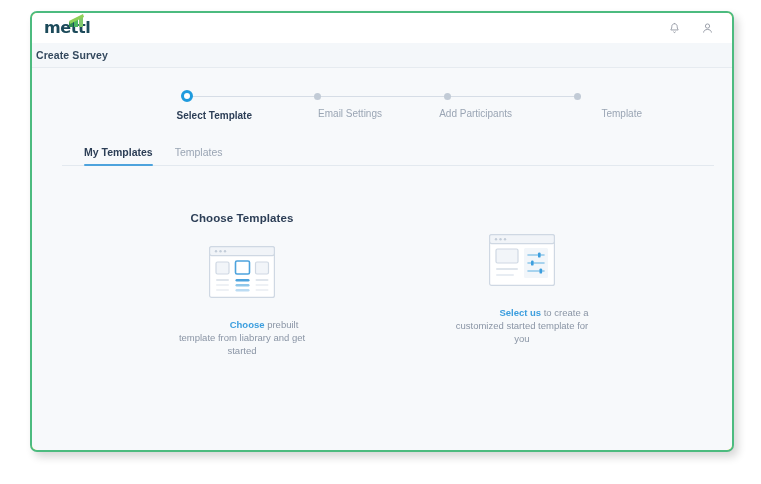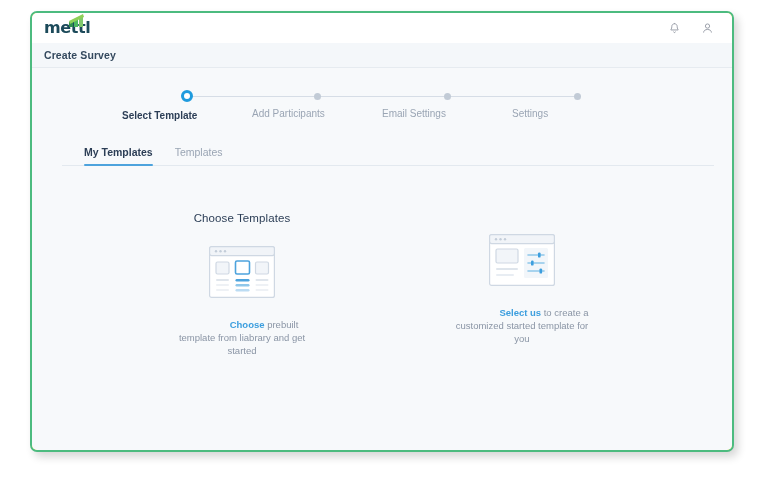--- a/index.html
+++ b/index.html
@@ -68,21 +68,21 @@
   }
   .tb-icon { line-height: 0; opacity: .75; }
 
   
   .subheader {
     height: 25px;
     background: #f4f7fa;
     border-bottom: 1px solid #e6ebf0;
     display: flex;
     align-items: center;
-    padding-left: 12px;
+    padding-left: 4px;
     box-sizing: border-box;
   }
   .subheader-title {
     font-size: 10.5px;
     font-weight: bold;
     color: #34495e;
     letter-spacing: .1px;
   }
 
   
@@ -103,21 +103,21 @@
   }
   .steps {
     display: flex;
     position: relative;
     margin: 0 auto;
     width: 520px;
   }
   .step {
     flex: 1 1 0;
     position: relative;
-    text-align: left;
+    text-align: right;
   }
   .step-line {
     position: absolute;
     top: 6px;
     height: 1px;
     background: #d6dde6;
     left: -50%;
     width: 100%;
     z-index: 0;
   }
@@ -205,21 +205,21 @@
     justify-content: center;
     gap: 70px;
     margin-top: 46px;
   }
   .card {
     width: 210px;
     text-align: center;
   }
   .card-title {
     font-size: 11.5px;
-    font-weight: normal;
+    font-weight: bold;
     color: #2c3e56;
     letter-spacing: .1px;
   }
   .card-art {
     margin: 22px auto 0;
     width: 66px;
     height: 52px;
   }
   .card-desc {
     margin: 16px auto 0;
@@ -275,31 +275,31 @@
 
     <div class="stepper">
       <div class="steps" id="steps-host">
           <div class="step">
             <div class="step-marker active"></div>
             <div class="step-label active">Select Template</div>
           </div>
           <div class="step">
             <div class="step-line"></div>
             <div class="step-marker inactive"></div>
+            <div class="step-label">Email Settings</div>
+          </div>
+          <div class="step">
+            <div class="step-line"></div>
+            <div class="step-marker inactive"></div>
             <div class="step-label">Add Participants</div>
           </div>
           <div class="step">
             <div class="step-line"></div>
             <div class="step-marker inactive"></div>
-            <div class="step-label">Email Settings</div>
-          </div>
-          <div class="step">
-            <div class="step-line"></div>
-            <div class="step-marker inactive"></div>
-            <div class="step-label">Settings</div>
+            <div class="step-label">Template</div>
           </div>
         </div>
     </div>
 
     <div class="tabs-wrap">
       <div class="tabs" id="tabs-host">
           <div class="tab active">My Templates</div>
           <div class="tab">Templates</div>
         </div>
       <div class="tabs-divider"></div>

